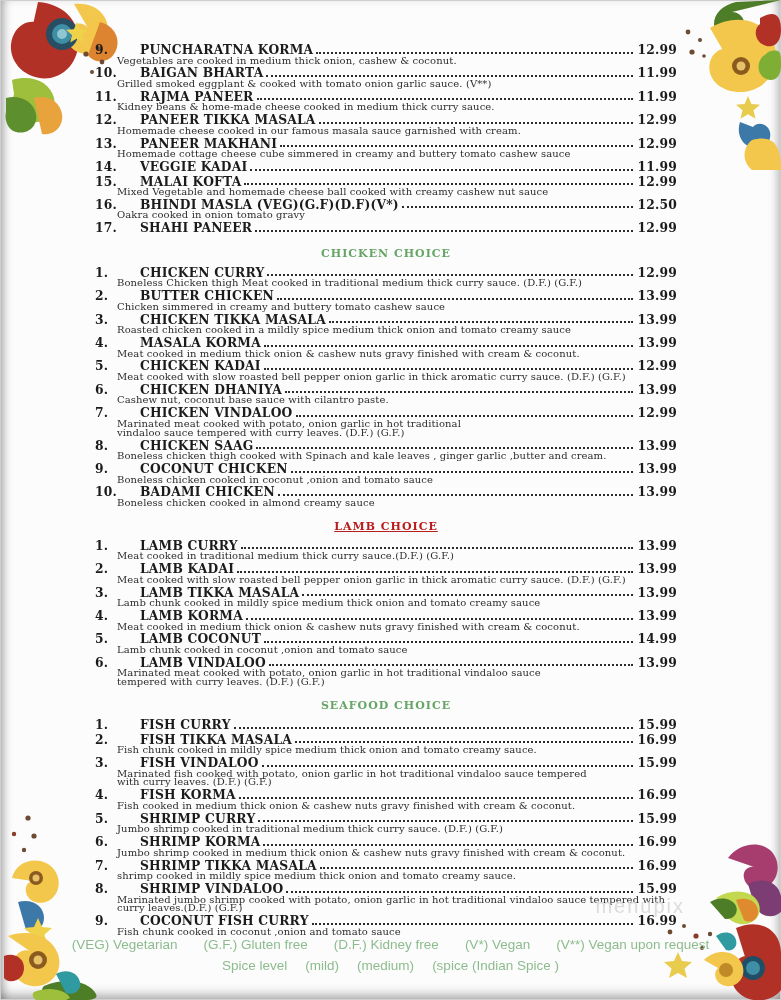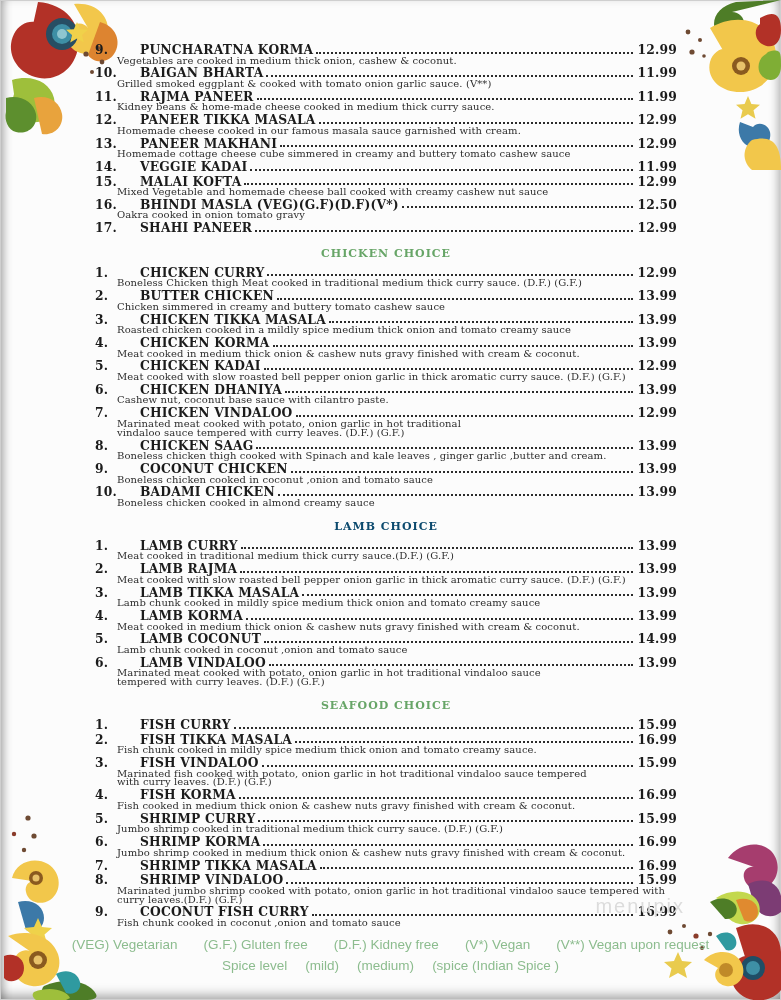--- a/index.html
+++ b/index.html
@@ -228,21 +228,21 @@
       <span class="mi-num">3.</span>
       <span class="mi-name">CHICKEN TIKKA MASALA</span>
       <span class="mi-leader"></span>
       <span class="mi-price">13.99</span>
     </div>
     <div class="mi-desc">Roasted chicken cooked in a mildly spice medium thick onion and tomato creamy sauce</div>
   </div>
           <div class="mi">
     <div class="mi-row">
       <span class="mi-num">4.</span>
-      <span class="mi-name">CHICKEN KORMA</span>
+      <span class="mi-name">MASALA KORMA</span>
       <span class="mi-leader"></span>
       <span class="mi-price">13.99</span>
     </div>
     <div class="mi-desc">Meat cooked in medium thick onion &amp; cashew nuts gravy finished with cream &amp; coconut.</div>
   </div>
           <div class="mi">
     <div class="mi-row">
       <span class="mi-num">5.</span>
       <span class="mi-name">CHICKEN KADAI</span>
       <span class="mi-leader"></span>
@@ -291,34 +291,34 @@
     <div class="mi-row">
       <span class="mi-num">10.</span>
       <span class="mi-name">BADAMI CHICKEN</span>
       <span class="mi-leader"></span>
       <span class="mi-price">13.99</span>
     </div>
     <div class="mi-desc">Boneless chicken cooked in almond creamy sauce</div>
   </div>
         </section>
         <section>
-          <div class="sec-title" style="color: #0c4a6e;">LAMB CHOICE</div>
+          <div class="sec-title" style="color: #b91c1c; text-decoration: underline;">LAMB CHOICE</div>
           <div class="mi">
     <div class="mi-row">
       <span class="mi-num">1.</span>
       <span class="mi-name">LAMB CURRY</span>
       <span class="mi-leader"></span>
       <span class="mi-price">13.99</span>
     </div>
     <div class="mi-desc">Meat cooked in traditional medium thick curry sauce.(D.F.) (G.F.)</div>
   </div>
           <div class="mi">
     <div class="mi-row">
       <span class="mi-num">2.</span>
-      <span class="mi-name">LAMB RAJMA</span>
+      <span class="mi-name">LAMB KADAI</span>
       <span class="mi-leader"></span>
       <span class="mi-price">13.99</span>
     </div>
     <div class="mi-desc">Meat cooked with slow roasted bell pepper onion garlic in thick aromatic curry sauce. (D.F.) (G.F.)</div>
   </div>
           <div class="mi">
     <div class="mi-row">
       <span class="mi-num">3.</span>
       <span class="mi-name">LAMB TIKKA MASALA</span>
       <span class="mi-leader"></span>
@@ -411,20 +411,21 @@
     </div>
     <div class="mi-desc">Jumbo shrimp cooked in medium thick onion &amp; cashew nuts gravy finished with cream &amp; coconut.</div>
   </div>
           <div class="mi">
     <div class="mi-row">
       <span class="mi-num">7.</span>
       <span class="mi-name">SHRIMP TIKKA MASALA</span>
       <span class="mi-leader"></span>
       <span class="mi-price">16.99</span>
     </div>
+    <div class="mi-desc">shrimp cooked in mildly spice medium thick onion and tomato creamy sauce.</div>
   </div>
           <div class="mi">
     <div class="mi-row">
       <span class="mi-num">8.</span>
       <span class="mi-name">SHRIMP VINDALOO</span>
       <span class="mi-leader"></span>
       <span class="mi-price">15.99</span>
     </div>
     <div class="mi-desc">Marinated jumbo shrimp cooked with potato, onion garlic in hot traditional vindaloo sauce tempered with curry leaves.(D.F.) (G.F.)</div>
   </div>

